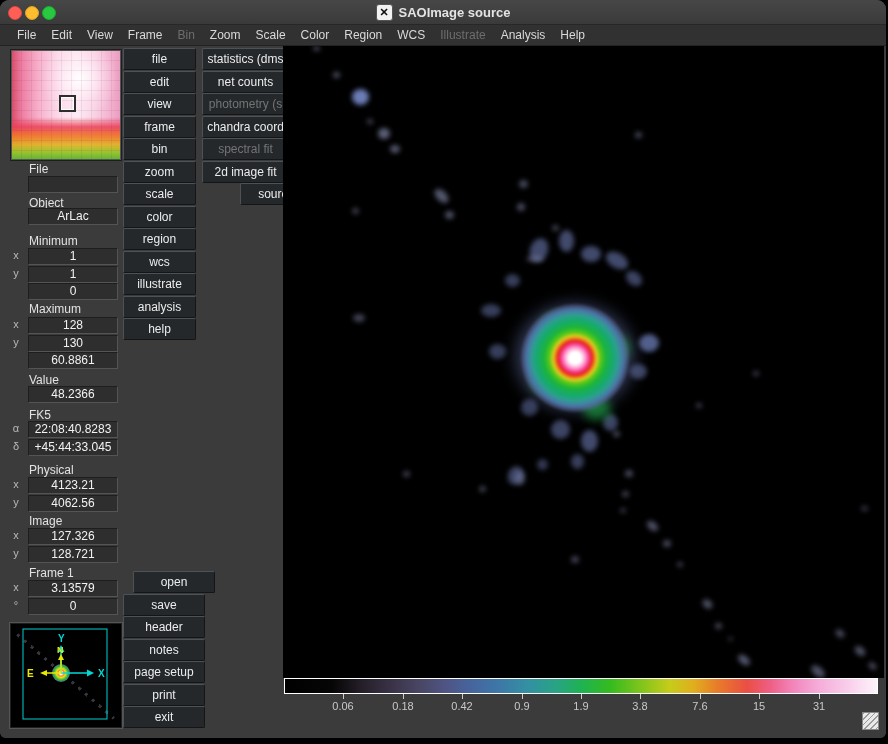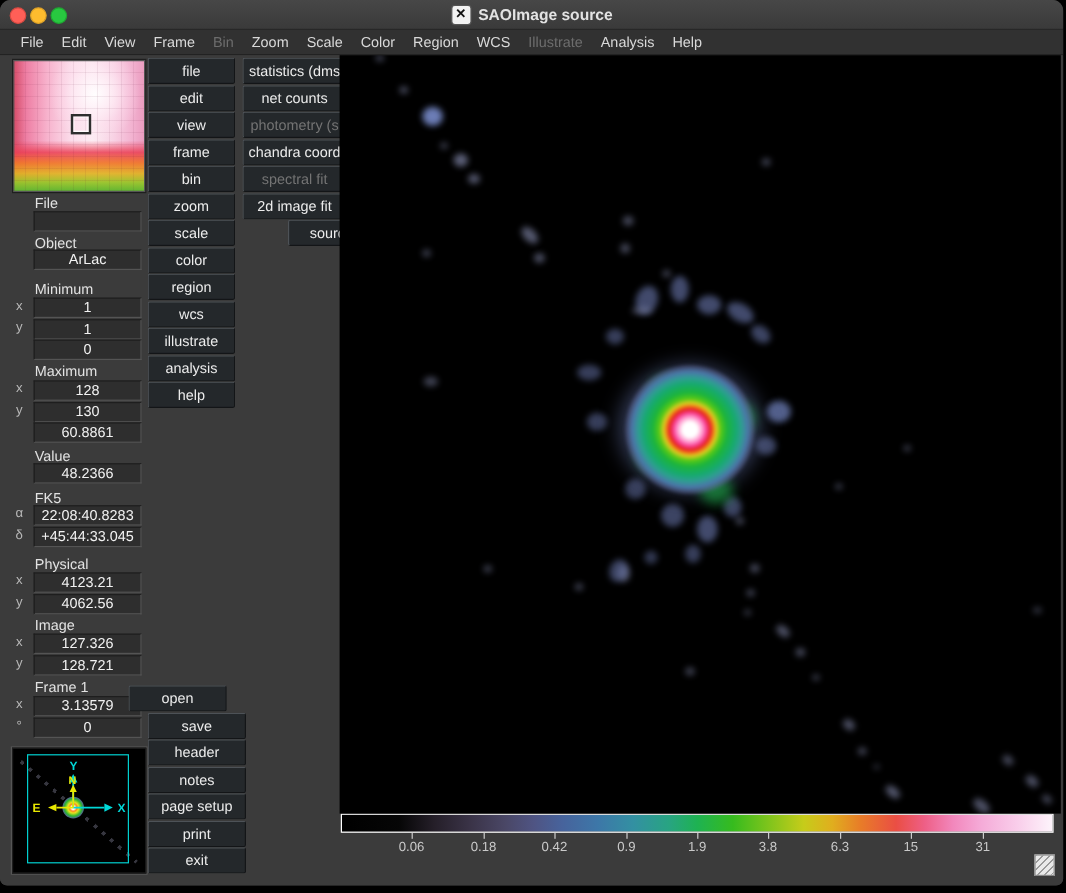--- a/index.html
+++ b/index.html
@@ -148,21 +148,21 @@
           <div class="btn" style="left: 123px; width: 71px; top: 227px;">illustrate</div>
           <div class="btn" style="left: 123px; width: 71px; top: 250px;">analysis</div>
           <div class="btn" style="left: 123px; width: 71px; top: 272px;">help</div>
           <div class="btn" style="left: 202px; width: 85px; top: 2px;">statistics (dms</div>
           <div class="btn" style="left: 202px; width: 85px; top: 25px;">net counts</div>
           <div class="btn disabled" style="left: 202px; width: 85px; top: 47px;">photometry (s</div>
           <div class="btn" style="left: 202px; width: 85px; top: 70px;">chandra coord</div>
           <div class="btn disabled" style="left: 202px; width: 85px; top: 92px;">spectral fit</div>
           <div class="btn" style="left: 202px; width: 85px; top: 115px;">2d image fit</div>
           <div class="btn" style="left: 202px; width: 85px; top: 137px; margin-left: 38px;">source fill</div>
-          <div class="btn" style="left: 107px; width: 80px; top: 525px;">open</div>
+          <div class="btn" style="left: 133px; width: 80px; top: 525px;">open</div>
           <div class="btn" style="left: 123px; width: 80px; top: 548px;">save</div>
           <div class="btn" style="left: 123px; width: 80px; top: 570px;">header</div>
           <div class="btn" style="left: 123px; width: 80px; top: 593px;">notes</div>
           <div class="btn" style="left: 123px; width: 80px; top: 615px;">page setup</div>
           <div class="btn" style="left: 123px; width: 80px; top: 638px;">print</div>
           <div class="btn" style="left: 123px; width: 80px; top: 660px;">exit</div>
         </div>
 
       <div class="image-area" id="image-area">
           <div class="blob" style="left: 585px; top: 617px; width: 9px; height: 6px; opacity: 0.5; background: rgb(141, 147, 184); transform: rotate(40deg);"></div>
@@ -235,21 +235,21 @@
           <div class="cbar-label" style="left: 381px;">0.18</div>
           <div class="cbar-tick" style="left: 462px;"></div>
           <div class="cbar-label" style="left: 440px; text-align: center;">0.42</div>
           <div class="cbar-tick" style="left: 522px;"></div>
           <div class="cbar-label" style="left: 500px;">0.9</div>
           <div class="cbar-tick" style="left: 581px;"></div>
           <div class="cbar-label" style="left: 559px;">1.9</div>
           <div class="cbar-tick" style="left: 640px;"></div>
           <div class="cbar-label" style="left: 618px;">3.8</div>
           <div class="cbar-tick" style="left: 700px;"></div>
-          <div class="cbar-label" style="left: 678px;">6.3</div>
+          <div class="cbar-label" style="left: 678px;">7.6</div>
           <div class="cbar-tick" style="left: 759px;"></div>
           <div class="cbar-label" style="left: 737px;">15</div>
           <div class="cbar-tick" style="left: 819px;"></div>
           <div class="cbar-label" style="left: 797px;">31</div>
         </div>
 
       <div class="panner">
         <div class="pan-streak"></div>
         <div class="pan-source"></div>
         <svg width="110" height="103" viewBox="0 0 110 103" style="position:absolute;left:0;top:0;">

